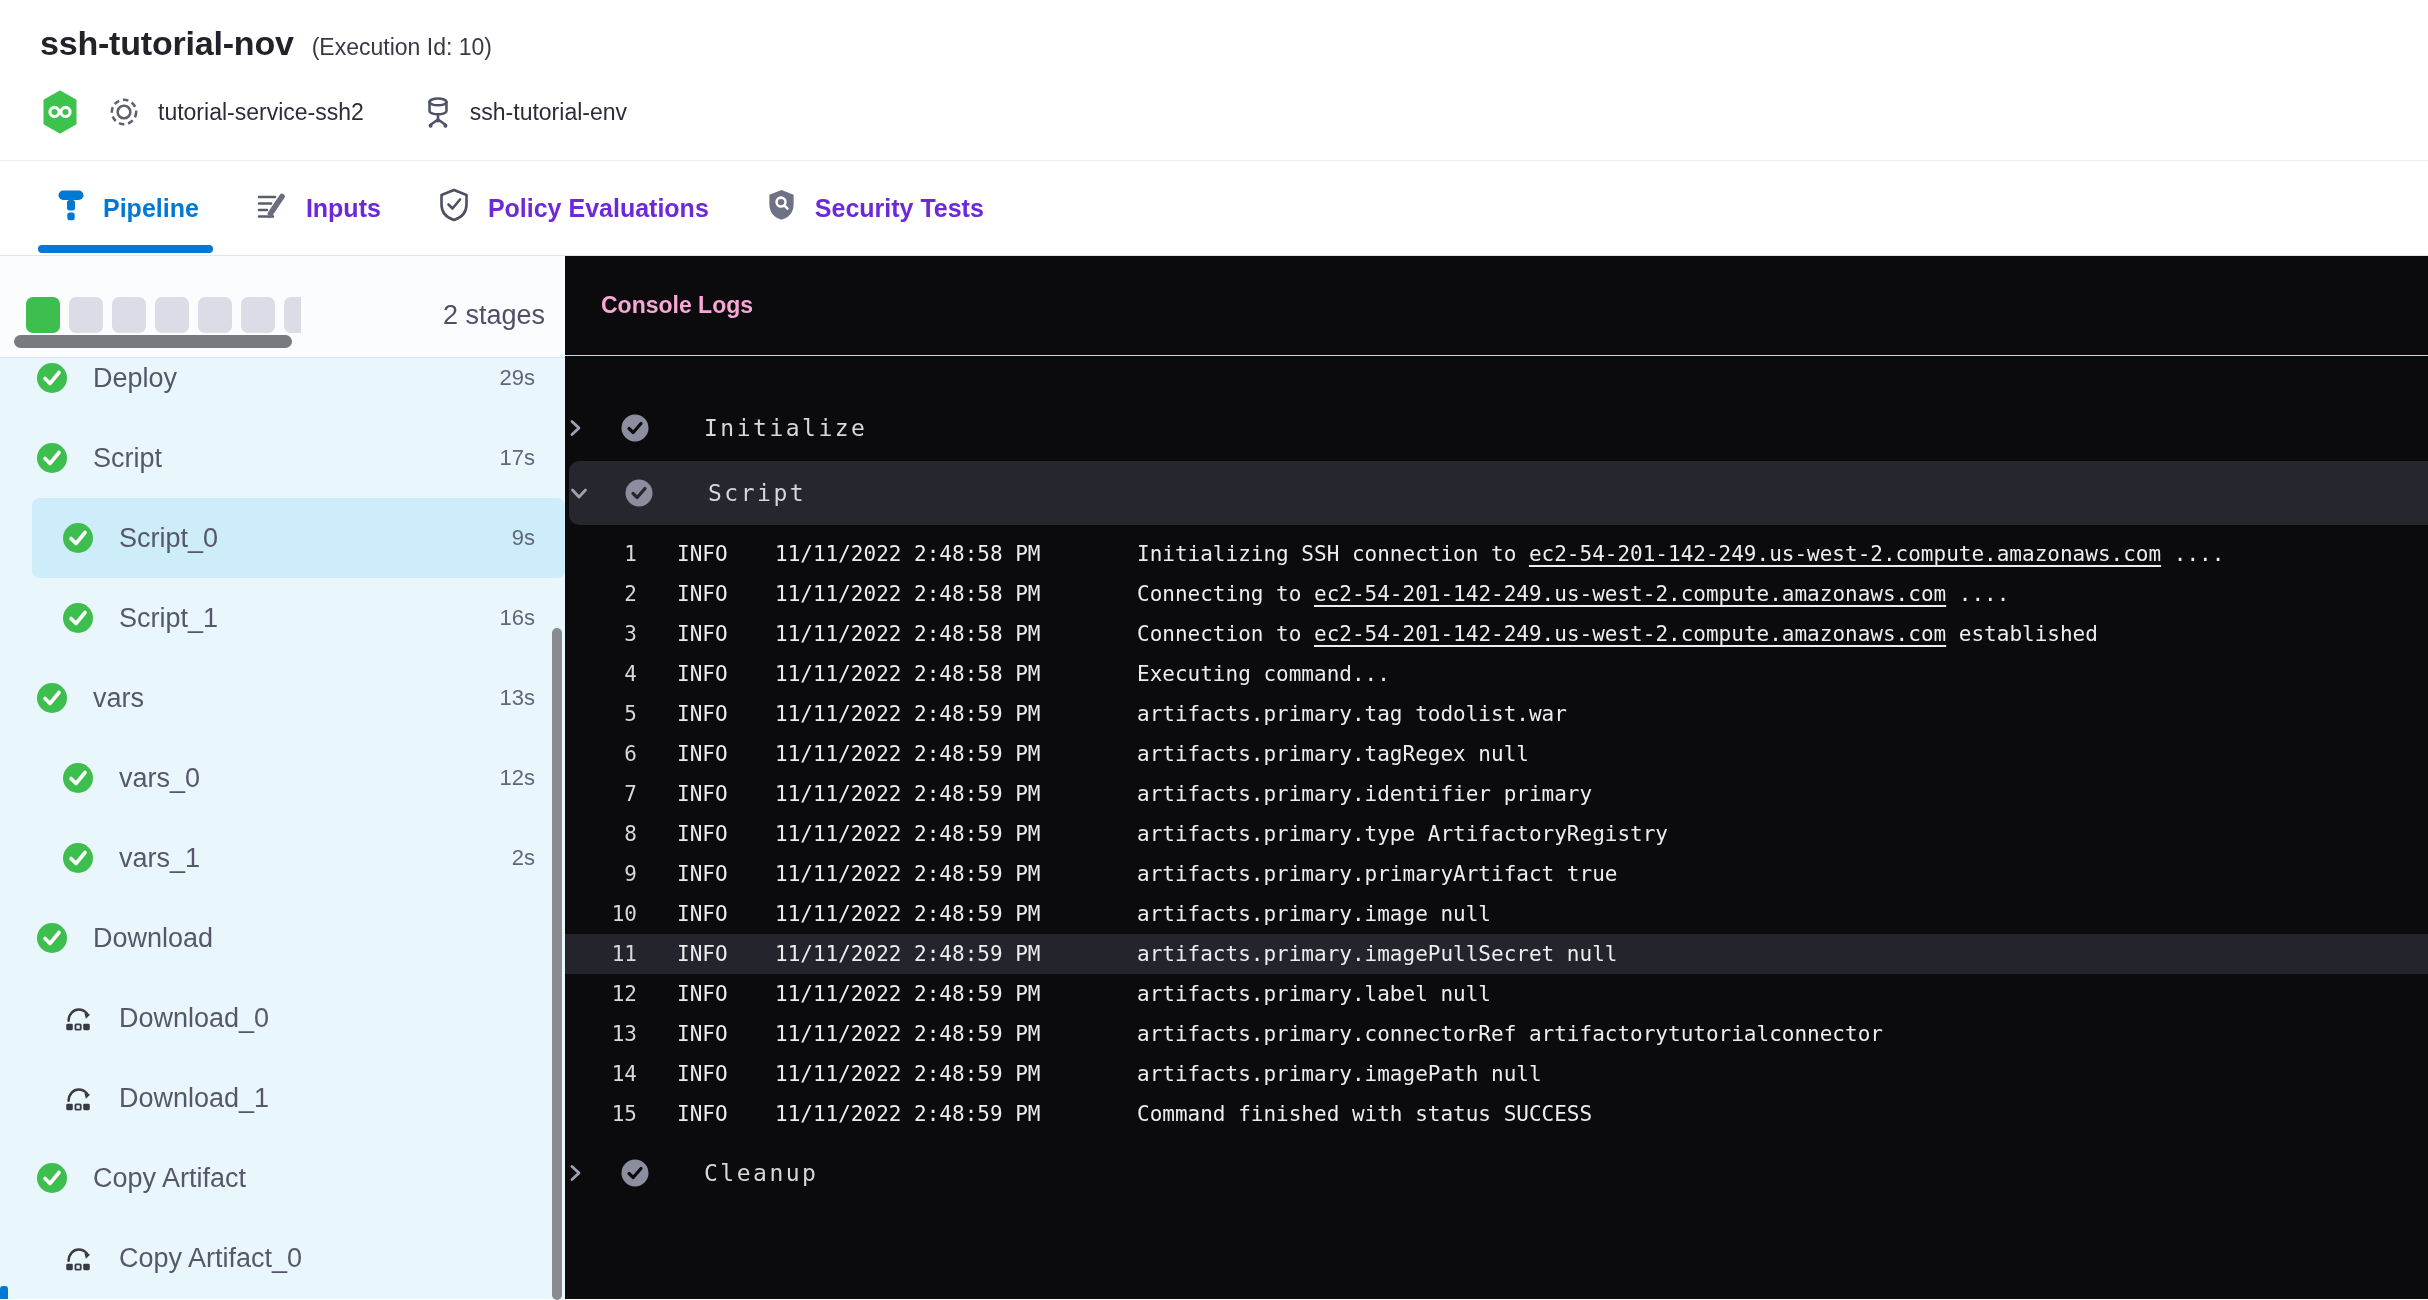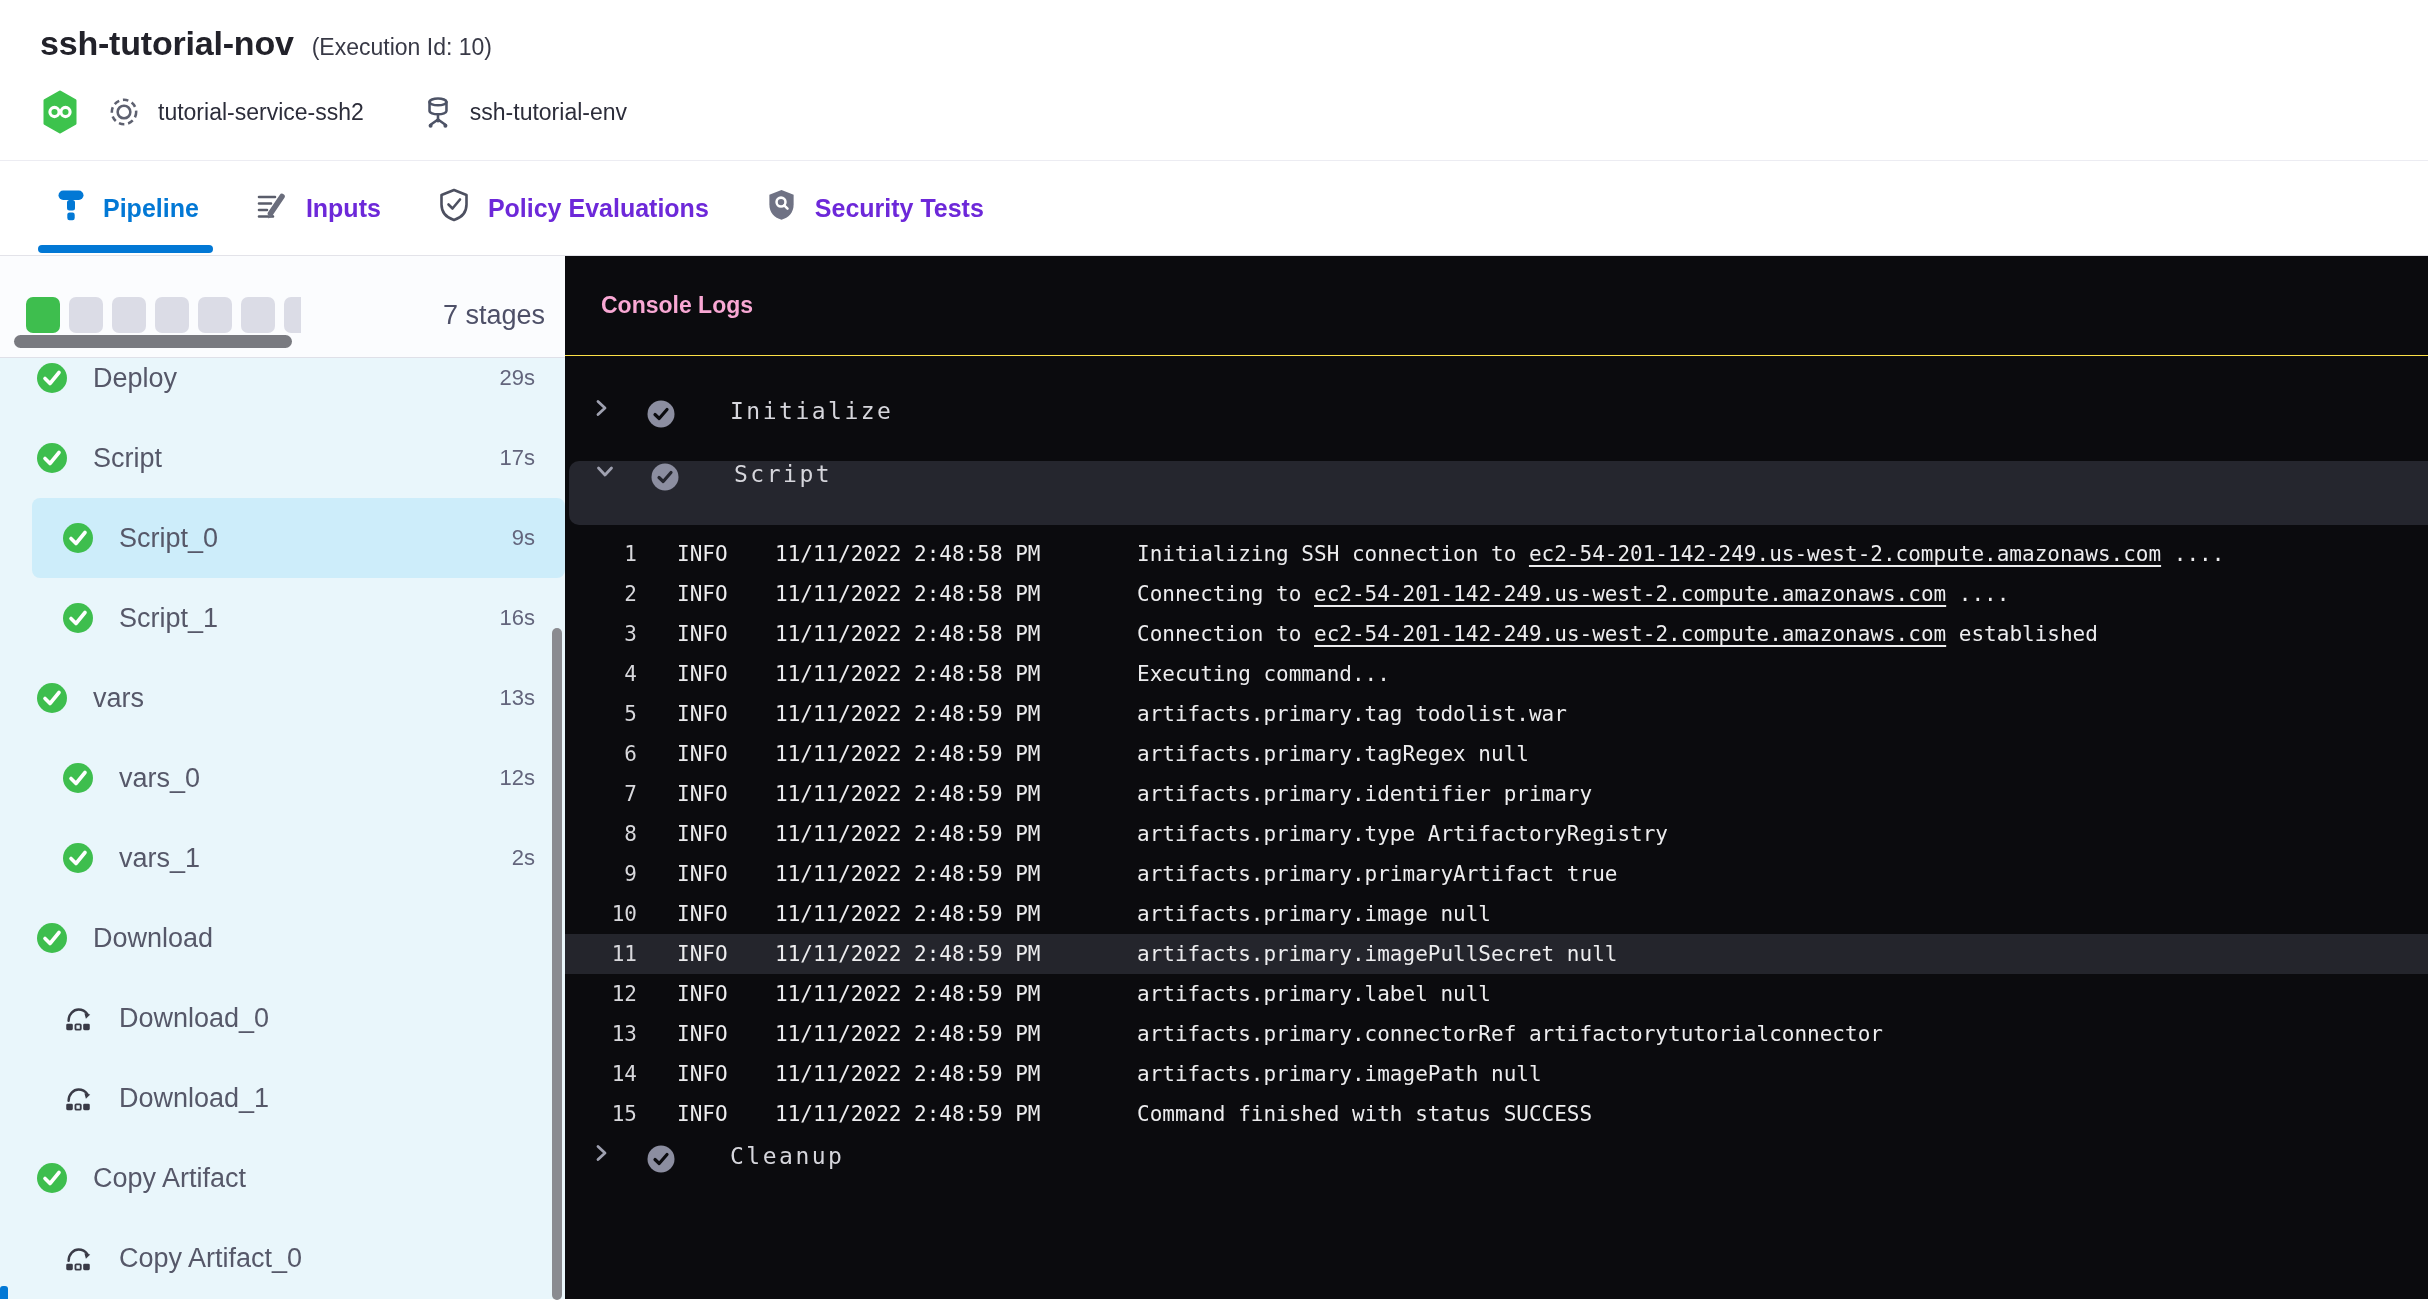--- a/index.html
+++ b/index.html
@@ -48,21 +48,21 @@
   .stage-label { margin-left:25px; font-size:27px; color:#565869; }
   .stage-duration { margin-left:auto; font-size:22px; color:#63657c; }
   .sidebar-scrollbar { position:absolute; right:3px; top:372px; width:10px; height:672px; border-radius:5px; background:#8a8b90; }
   .corner-indicator { position:absolute; left:0; bottom:0; width:8px; height:13px; background:#0278d5; border-radius:3px 3px 0 0; }
 
   
   .console { flex:1; background:#0b0b0e; position:relative; overflow:hidden; }
   .console-header { height:100px; border-bottom:1px solid #fde047; display:flex; align-items:center;
                     padding-left:36px; font-size:23px; font-weight:700; color:#f9a8d4; }
   .console-body { padding-top:42px; font-family:"DejaVu Sans Mono", monospace; }
-  .section-row { height:60px; display:flex; padding-left:26px;
+  .section-row { height:60px; display:flex; align-items:center; 
                  font-size:23px; letter-spacing:2.5px; color:#d6d6dc; cursor:pointer; }
   .section-row .chev { width:22px; display:flex; }
   .section-row .sec-check { margin-left:32px; display:flex; }
   .section-row .sec-label { margin-left:53px; }
   .section-row.expanded { background:#25262e; border-radius:10px 0 0 10px; margin-left:4px; height:64px; margin-top:3px; }
   #log-lines { margin-top:9px; }
   .log-row { display:grid; grid-template-columns:52px 58px 322px auto; column-gap:40px;
              padding-left:20px; height:40px; line-height:40px; font-size:21px; white-space:pre; }
   .log-row.highlight { background:#24252c; }
   .log-num { text-align:right; color:#d8d8dc; }
@@ -163,21 +163,21 @@
       <div class="segments" id="progress-segments">
           <div class="segment done"></div>
           <div class="segment"></div>
           <div class="segment"></div>
           <div class="segment"></div>
           <div class="segment"></div>
           <div class="segment"></div>
           <div class="segment partial"></div>
         </div>
       <div class="h-scrollbar"></div>
-      <div class="stage-count">7 stages</div>
+      <div class="stage-count">2 stages</div>
     </div>
     <div class="stage-list">
       <div class="stage-rows" id="stage-rows">
           <div class="stage-row">
             <span class="s-icon">
               <svg width="32" height="32" viewBox="0 0 32 32">
                 <circle cx="16" cy="16" r="15" fill="#3ebe4e"></circle>
                 <polyline points="9,16.5 14,21.5 23,10.5" fill="none" stroke="#fff" stroke-width="3.6" stroke-linecap="round" stroke-linejoin="round"></polyline>
               </svg>
             </span>

